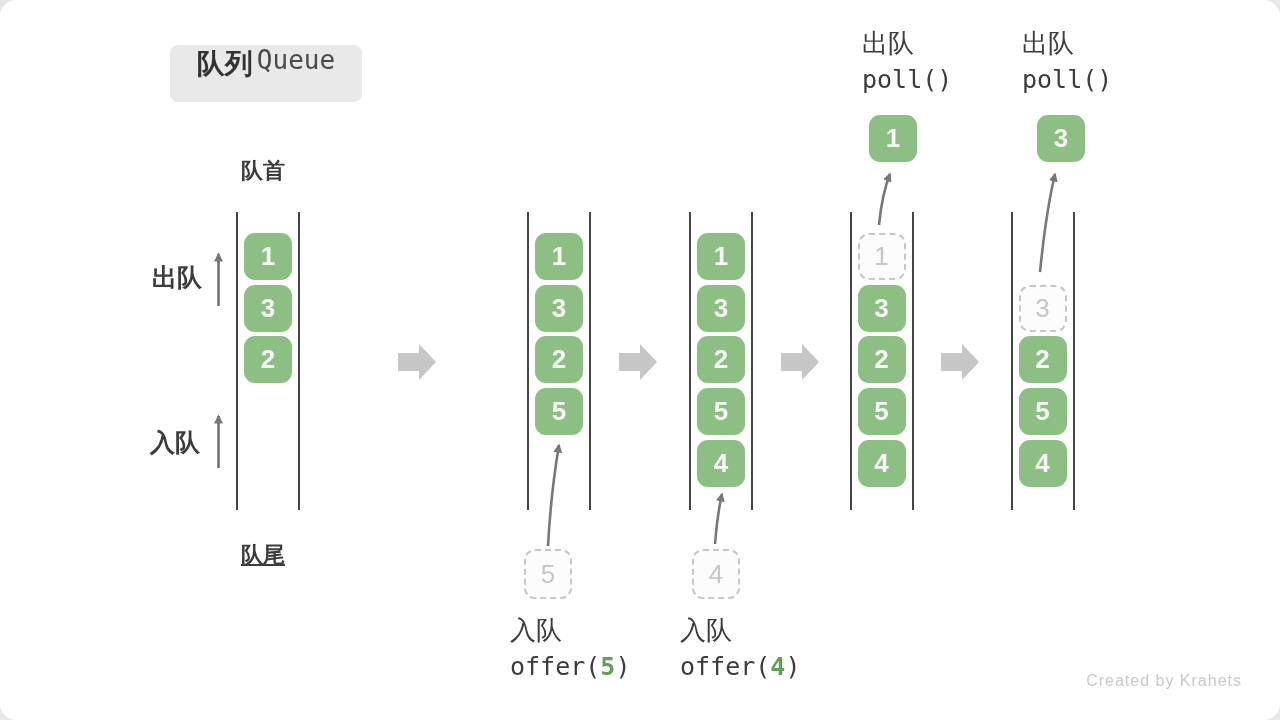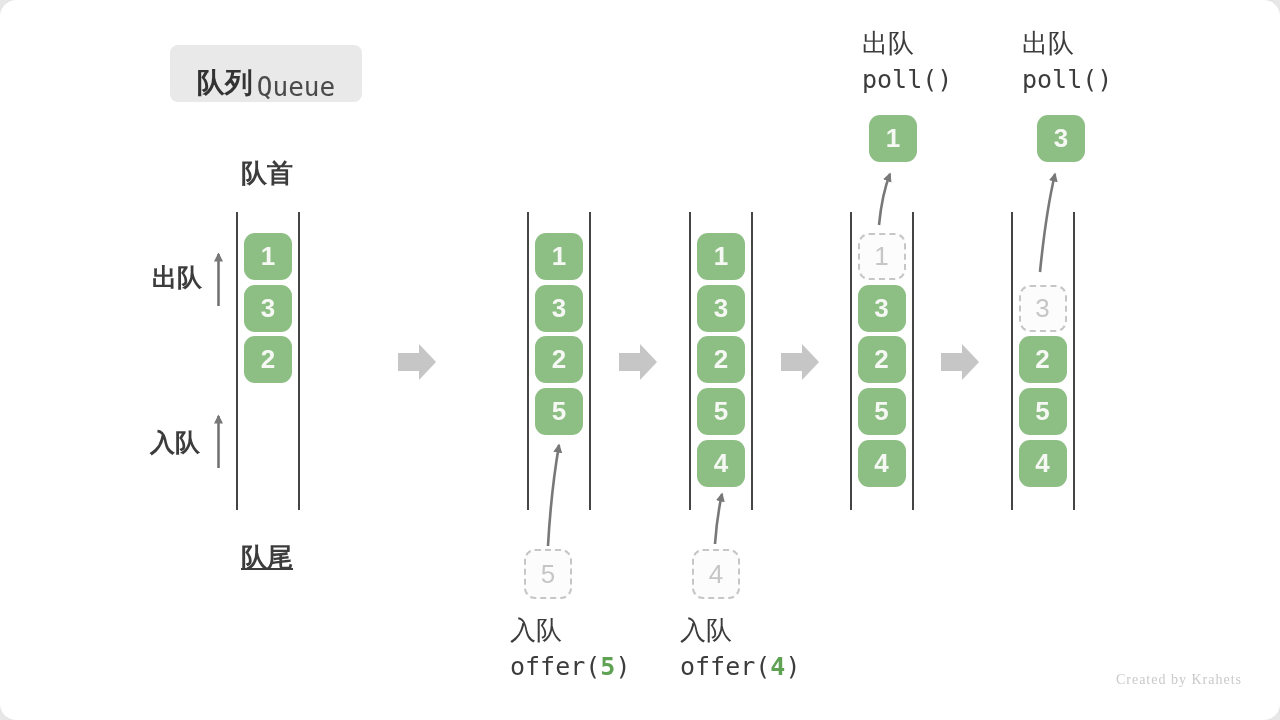--- a/index.html
+++ b/index.html
@@ -4,48 +4,48 @@
 <style>
   * { margin:0; padding:0; box-sizing:border-box; }
   html,body { width:1280px; height:720px; }
   body { background:#e7e7e7; font-family:"Liberation Sans","DejaVu Sans",sans-serif; }
   .canvas { position:relative; width:1280px; height:720px; background:#ffffff;
             border-radius:16px; overflow:hidden; box-shadow:0 0 0 1px #e3e3e3; }
   .overlay { position:absolute; left:0; top:0; width:1280px; height:720px;
              pointer-events:none; z-index:5; }
 
   .title-chip { position:absolute; left:170px; top:45px; width:192px; height:57px;
-                background:#e9e9e9; border-radius:8px; display:flex; align-items:flex-end;
+                background:#e9e9e9; border-radius:8px; display:flex; align-items:flex-start;
                 justify-content:center; gap:4px; z-index:2; }
   .title-zh { font-size:28px; font-weight:700; color:#333333; }
   .title-en { font-family:"DejaVu Sans Mono","Liberation Mono",monospace;
               font-size:26px; color:#4a4a4a; }
 
-  .pos-label  { position:absolute; font-size:26px; font-weight:700; color:#3c3c3c; }
+  .pos-label  { position:absolute; font-size:22px; font-weight:700; color:#3c3c3c; }
   .side-label { position:absolute; font-size:25px; font-weight:700; color:#3c3c3c; }
 
   .qline { position:absolute; top:212px; width:2px; height:298px; background:#454545; }
 
   .qbox { position:absolute; width:48px; height:47px; border-radius:11px;
           display:flex; align-items:center; justify-content:center;
           font-size:26px; z-index:3; }
   .qbox.solid  { background:#8dbe84; color:#f5f8f3; font-weight:700; }
   .qbox.dashed { background:#fcfcfc; border:2px dashed #c6c6c6;
                  color:#c6c6c6; font-weight:500; }
   .qbox.ghost  { height:50px; }
 
   .op-label { position:absolute; z-index:2; }
   .op-label .zh   { font-size:26px; font-weight:500; color:#3c3c3c; line-height:30px; }
   .op-label .code { font-family:"DejaVu Sans Mono","Liberation Mono",monospace;
                     font-size:25px; color:#3c3c3c; margin-top:7px; line-height:30px; }
   .op-label .code .accent { color:#5fa254; font-weight:700; }
 
   .credit { position:absolute; right:38px; top:672px;
-            font-family:Liberation Serif, serif;
-            font-size:14px; color:#c9c9c9; letter-spacing:1px; }
+            font-family:Liberation Sans, sans-serif;
+            font-size:16px; color:#c9c9c9; letter-spacing:1px; }
 </style>
 </head>
 <body>
 
 <div class="canvas" id="canvas">
 
   <svg class="overlay" id="overlay" viewBox="0 0 1280 720" xmlns="http://www.w3.org/2000/svg">
     <defs>
       <marker id="ah" markerWidth="12" markerHeight="12" refX="7.5" refY="4.5" orient="auto" markerUnits="userSpaceOnUse">
         <path d="M0,0 L9,4.5 L0,9 z" fill="#787878"></path>

